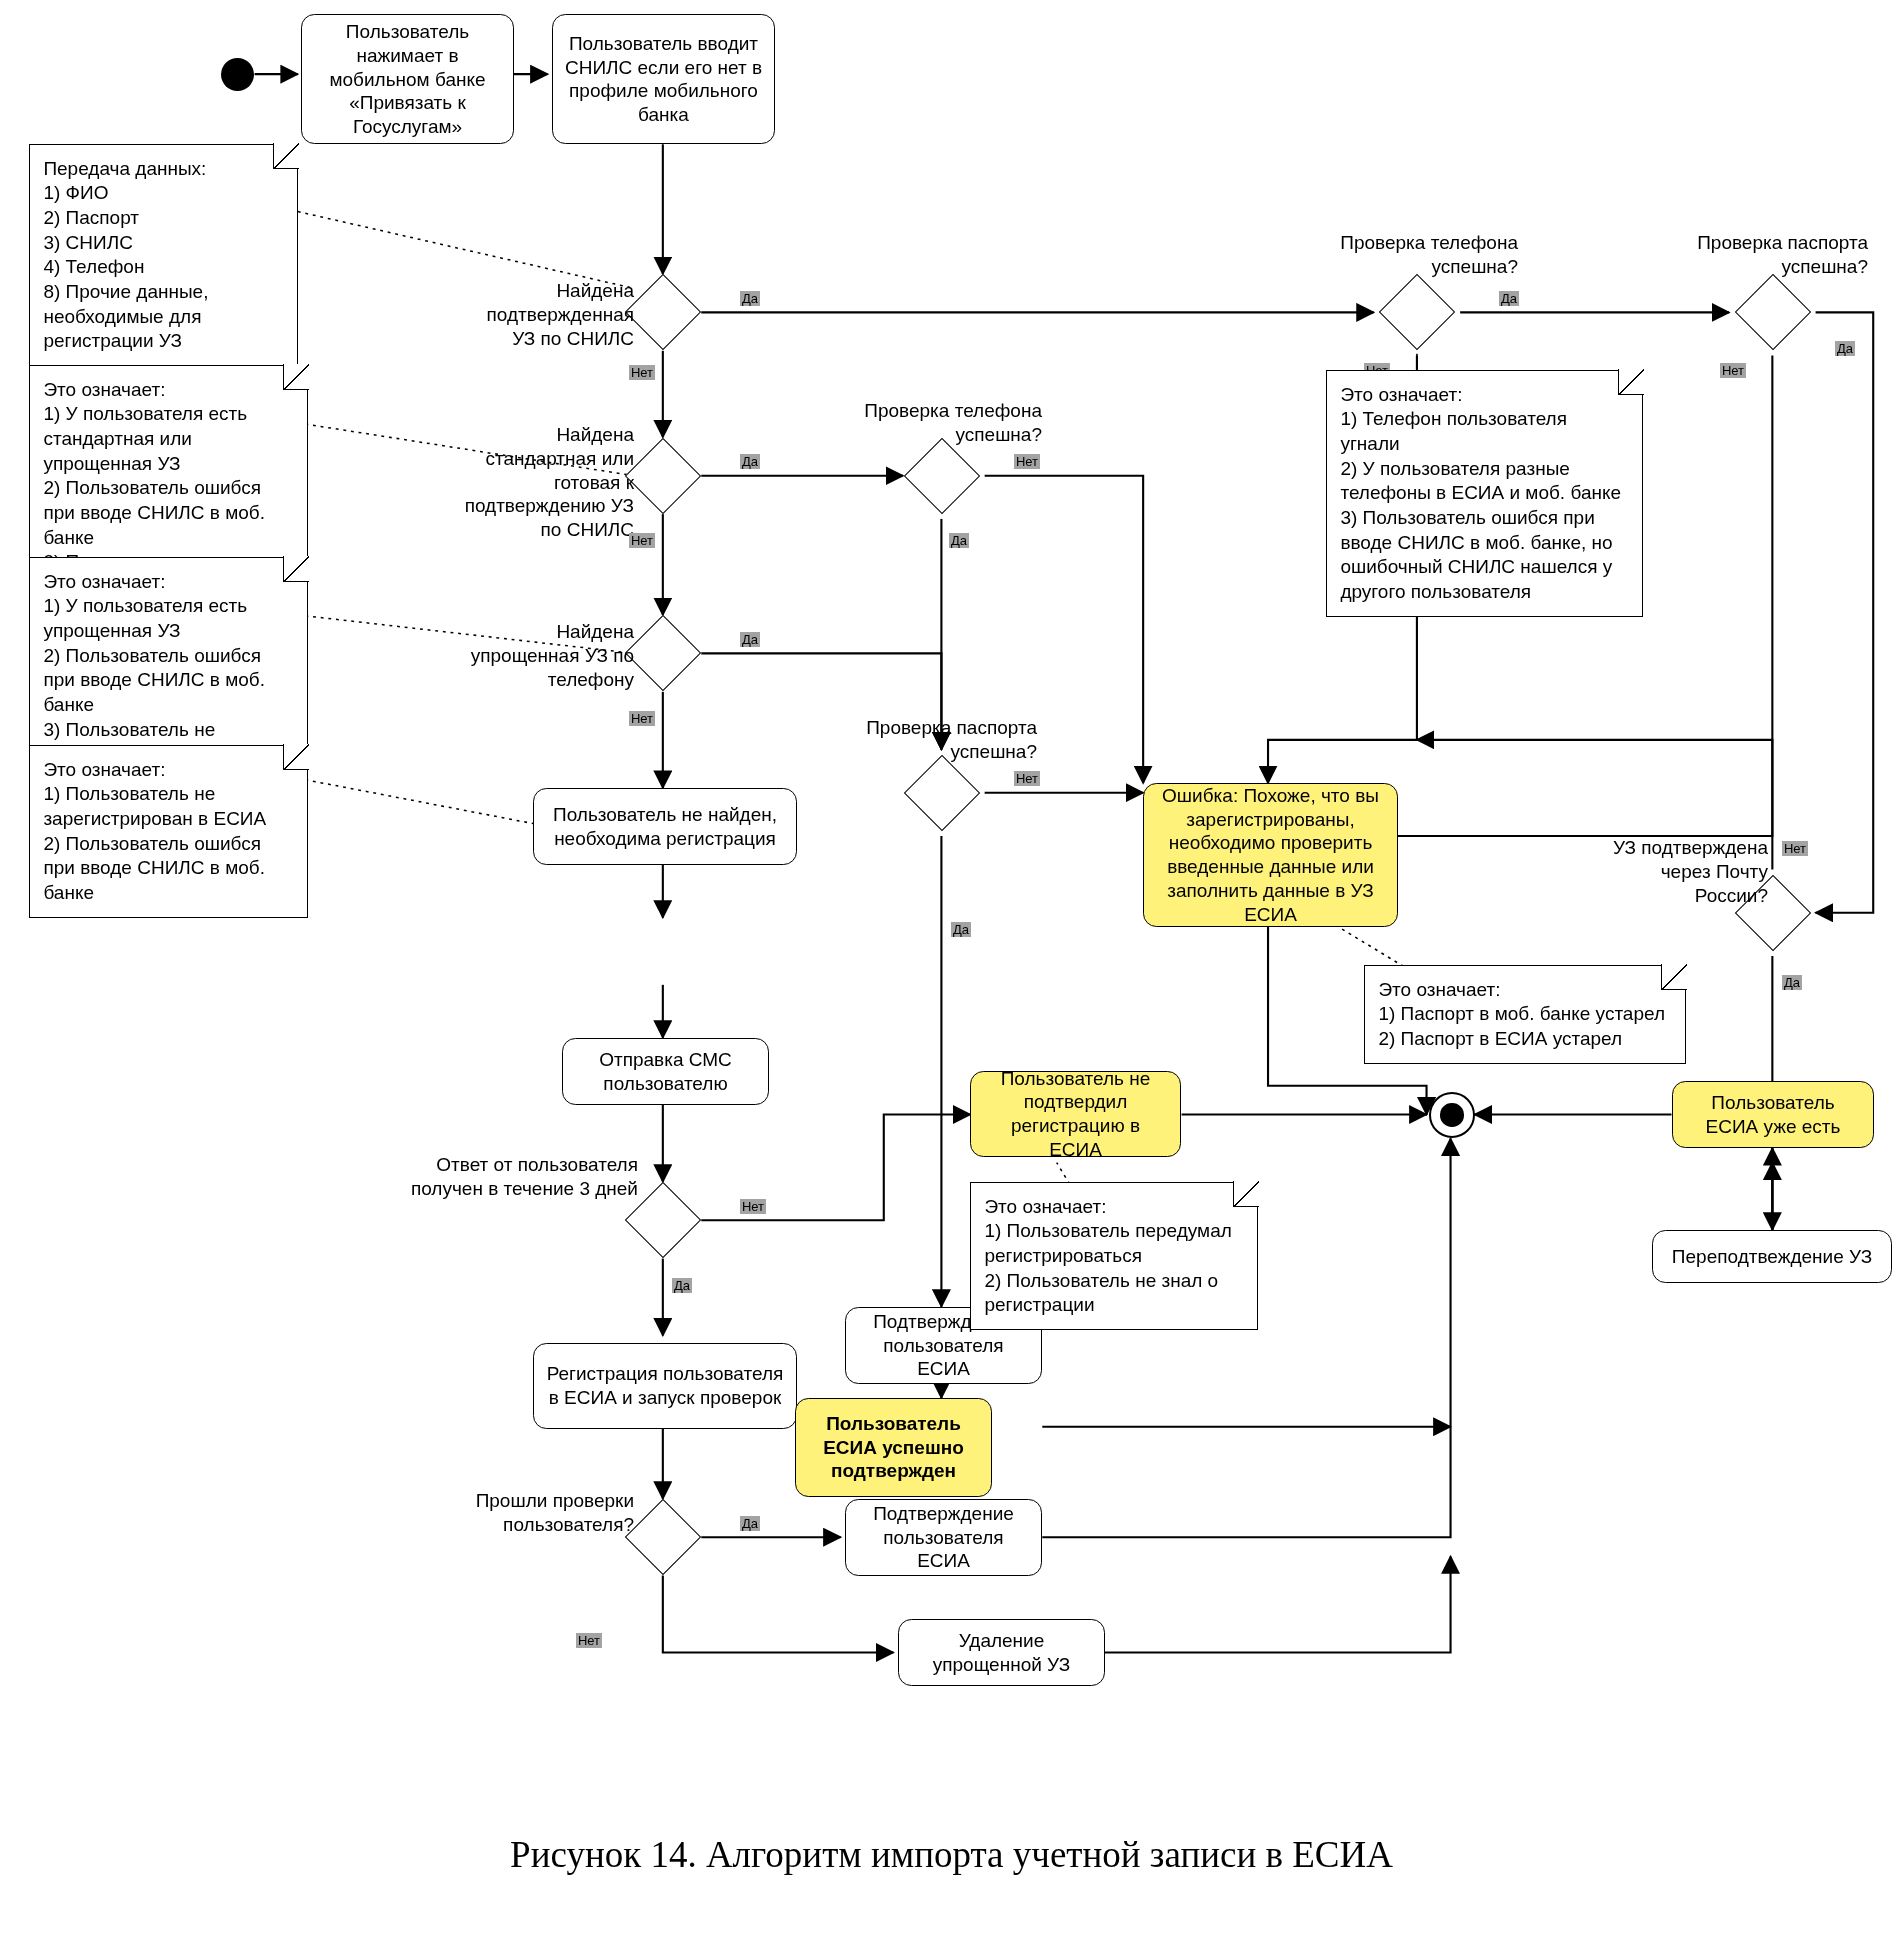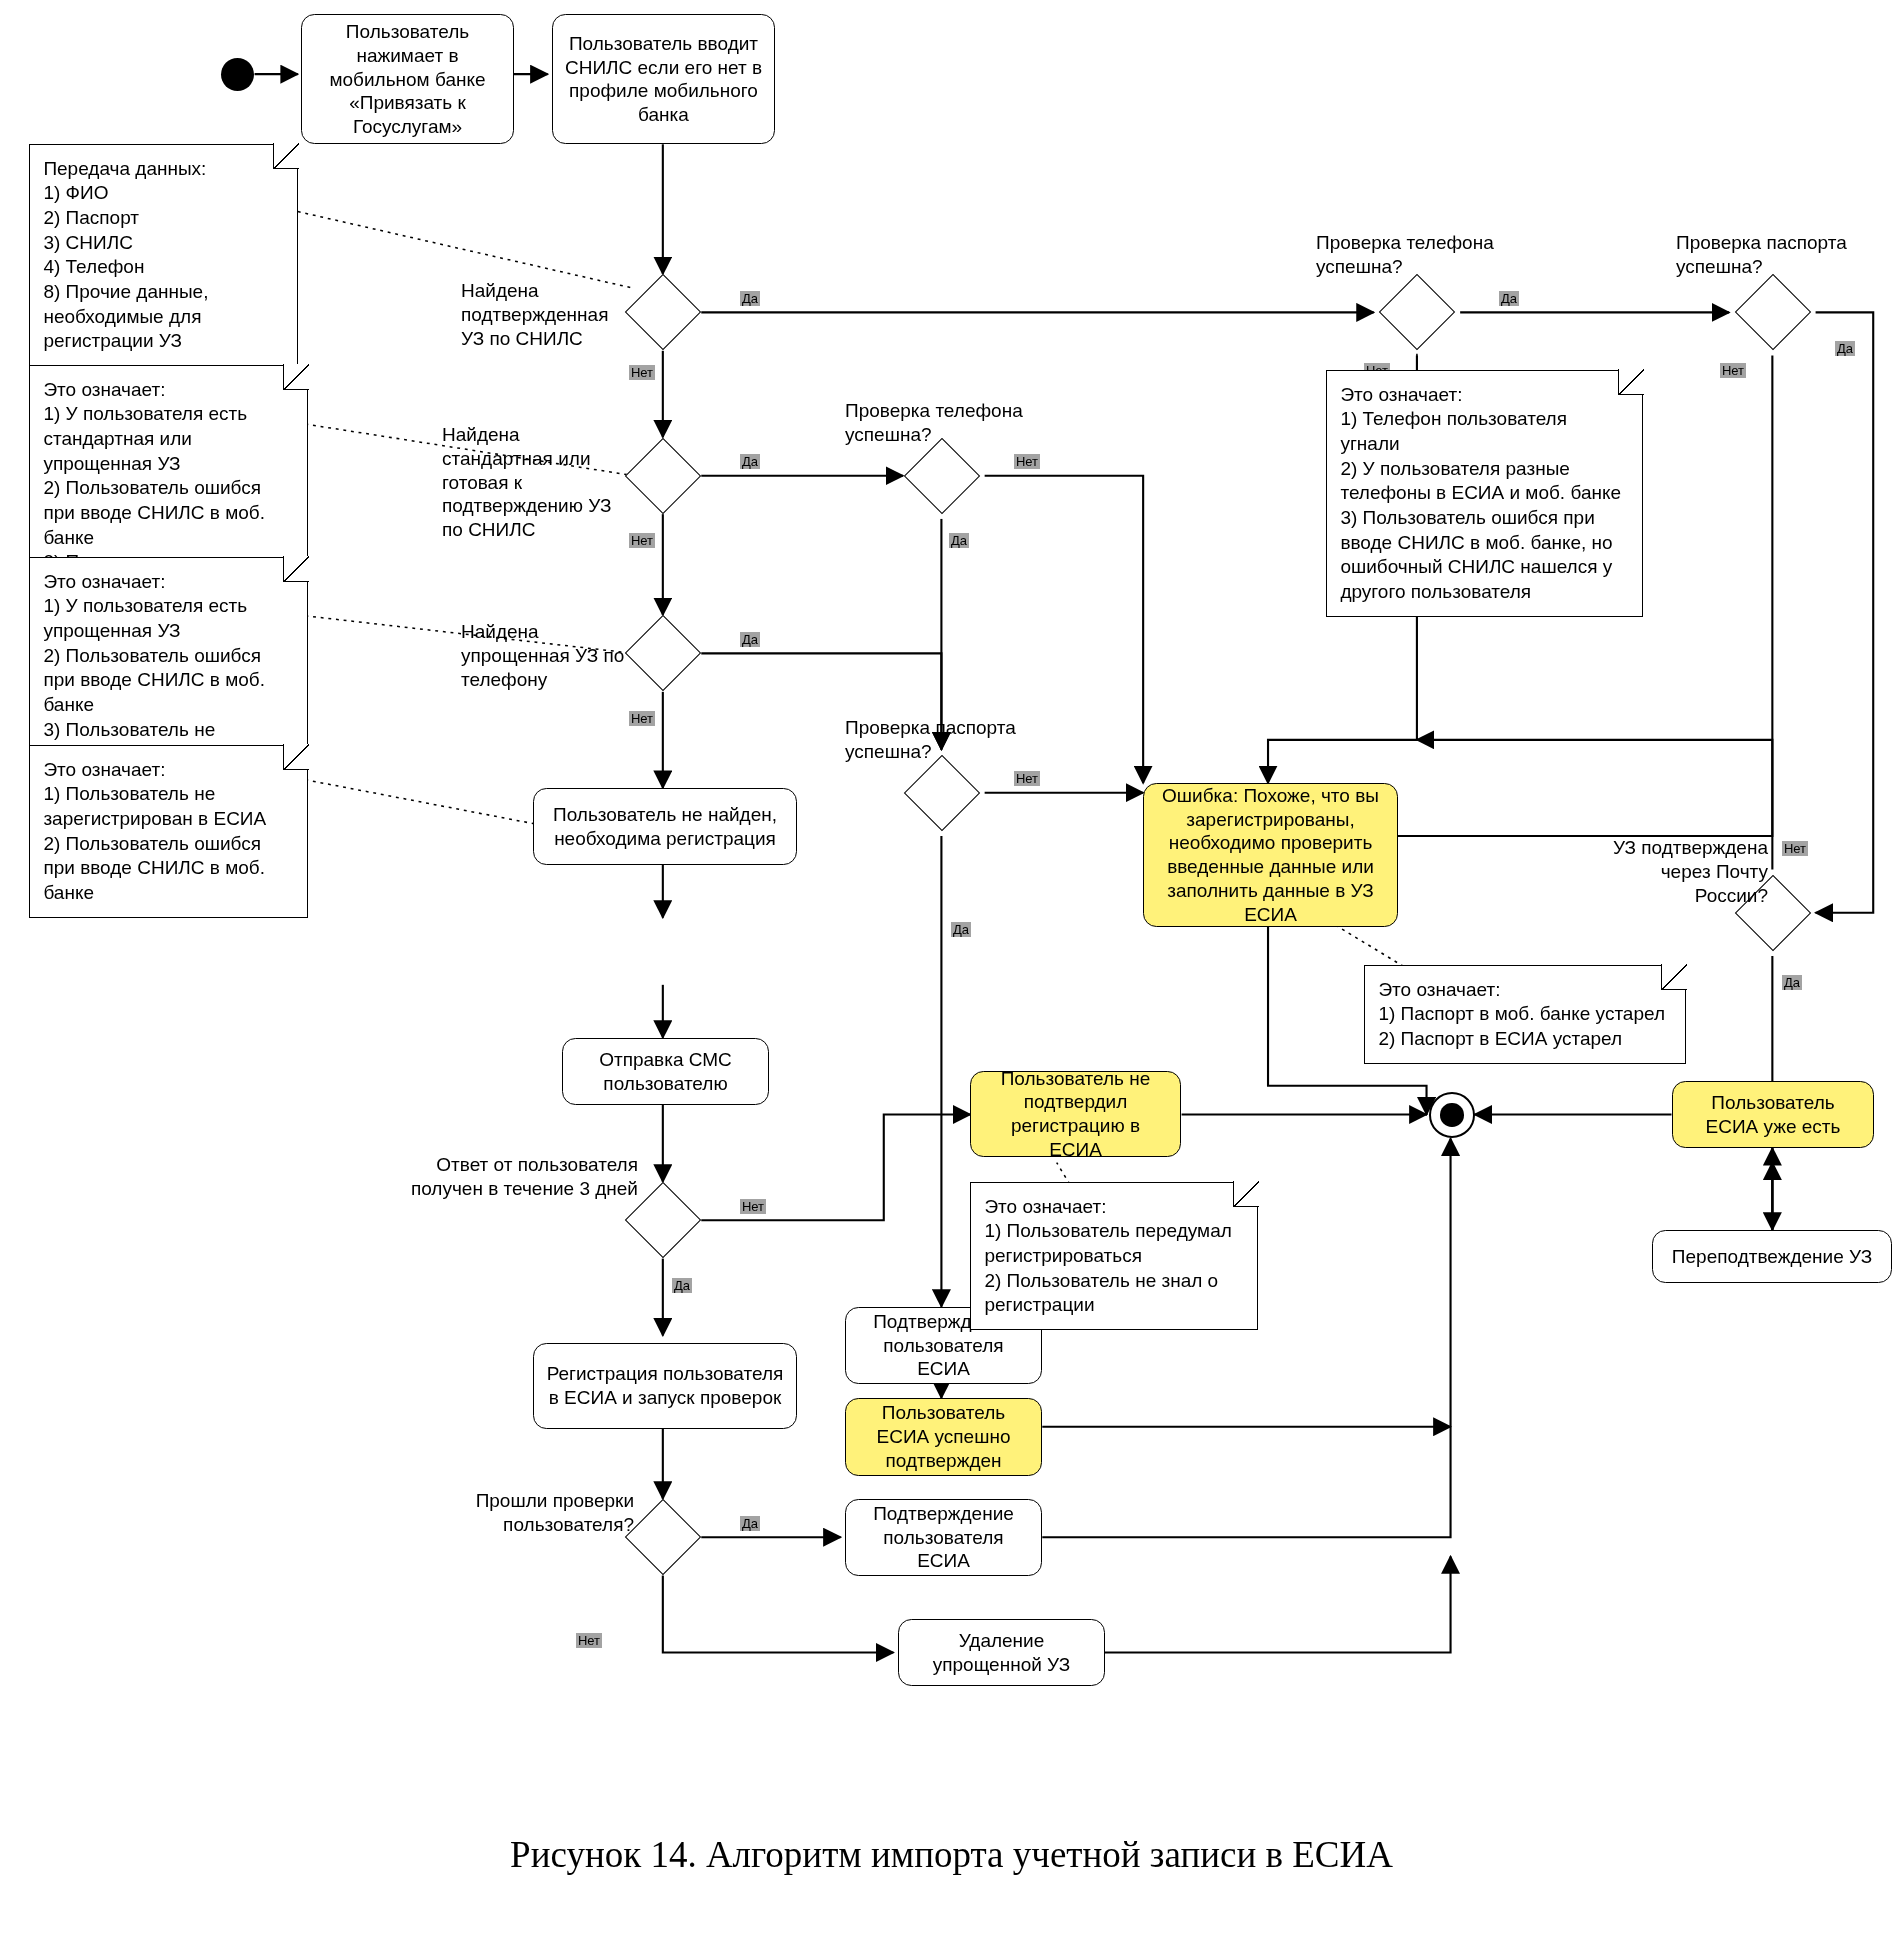--- a/index.html
+++ b/index.html
@@ -53,21 +53,21 @@
   }
   .diamond {
     position: absolute;
     transform: rotate(45deg);
     border: 1.9px solid #000;
     background: #ffffff;
     box-sizing: border-box;
   }
   .diamond-label {
     position: absolute;
-    text-align: left;
+    text-align: right;
     font-size: 19px;
     line-height: 1.25;
     box-sizing: border-box;
   }
   .edge-label {
     position: absolute;
     font-size: 13px;
     background: #a3a3a3;
     padding: 0 1.9px;
     box-sizing: border-box;
@@ -212,21 +212,21 @@
 
   <div class="node" style="left:552px; top:14.4px; width:223px; height:130px;">Пользователь вводит СНИЛС если его нет в профиле мобильного банка</div>
 
 
   <div class="node" style="left:562px; top:1038px; width:207px; height:67px;">Отправка СМС пользователю</div>
 
   <div class="node" style="left:533px; top:1335px; width:264px; height:86px;margin-top:8px;">Регистрация пользователя в ЕСИА и запуск проверок</div>
 
   <div class="node" style="left:845px; top:1307px; width:197px; height:77px;">Подтверждение пользователя ЕСИА</div>
 
-  <div class="node yellow" style="left:845px; top:1398px; width:197px; height:78px;">Пользователь ЕСИА успешно подтвержден</div>
+  <div class="node yellow" style="left:795px; top:1398px; width:197px; height:99px;font-weight:bold;">Пользователь ЕСИА успешно подтвержден</div>
 
   <div class="node" style="left:845px; top:1499px; width:197px; height:77px;">Подтверждение пользователя ЕСИА</div>
 
   <div class="node" style="left:898px; top:1619px; width:207px; height:67px;">Удаление упрощенной УЗ</div>
 
   <div class="node yellow" style="left:970px; top:1071px; width:211px; height:86px;">Пользователь не подтвердил регистрацию в ЕСИА</div>
 
   <div class="node yellow" style="left:1143px; top:783px; width:255px; height:144px;">Ошибка: Похоже, что вы зарегистрированы, необходимо проверить введенные данные или заполнить данные в УЗ ЕСИА</div>
 
   <div class="node yellow" style="left:1672px; top:1081px; width:202px; height:67px;">Пользователь ЕСИА уже есть</div>

